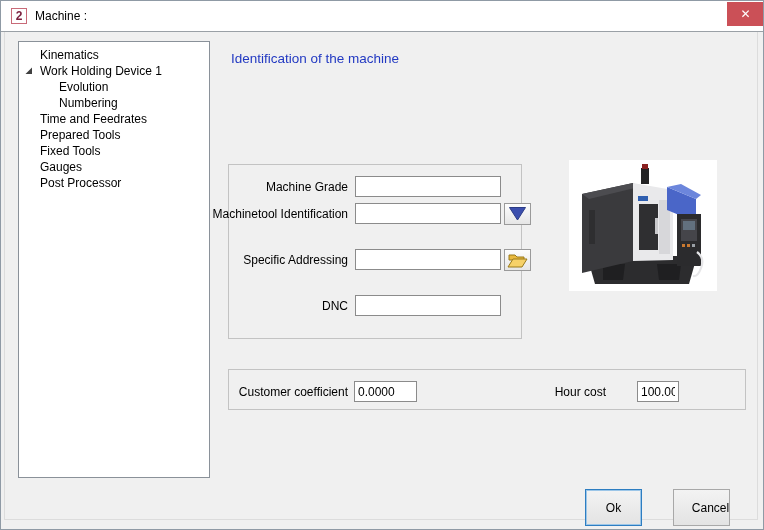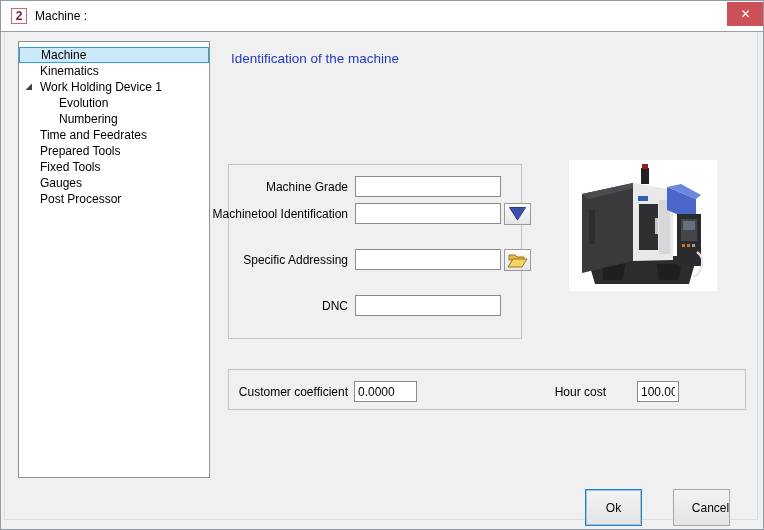--- a/index.html
+++ b/index.html
@@ -63,21 +63,20 @@
     <div class="app-icon">2</div>
     <div class="window-title">Machine :</div>
     <div class="close-button">
       <span>✕</span>
     </div>
   </div>
 
   <div class="inner-frame"></div>
 
   <div class="tree">
-    <div class="tree-row lvl0 selected">Machine</div>
     <div class="tree-row lvl0">Kinematics</div>
     <div class="tree-row lvl0">
       <svg class="expander" viewBox="0 0 8 8">
         <polygon points="7,0.5 7,7 0.5,7" fill="#404040"></polygon>
       </svg><span>Work Holding Device 1</span>
     </div>
     <div class="tree-row lvl1">Evolution</div>
     <div class="tree-row lvl1">Numbering</div>
     <div class="tree-row lvl0">Time and Feedrates</div>
     <div class="tree-row lvl0">Prepared Tools</div>

